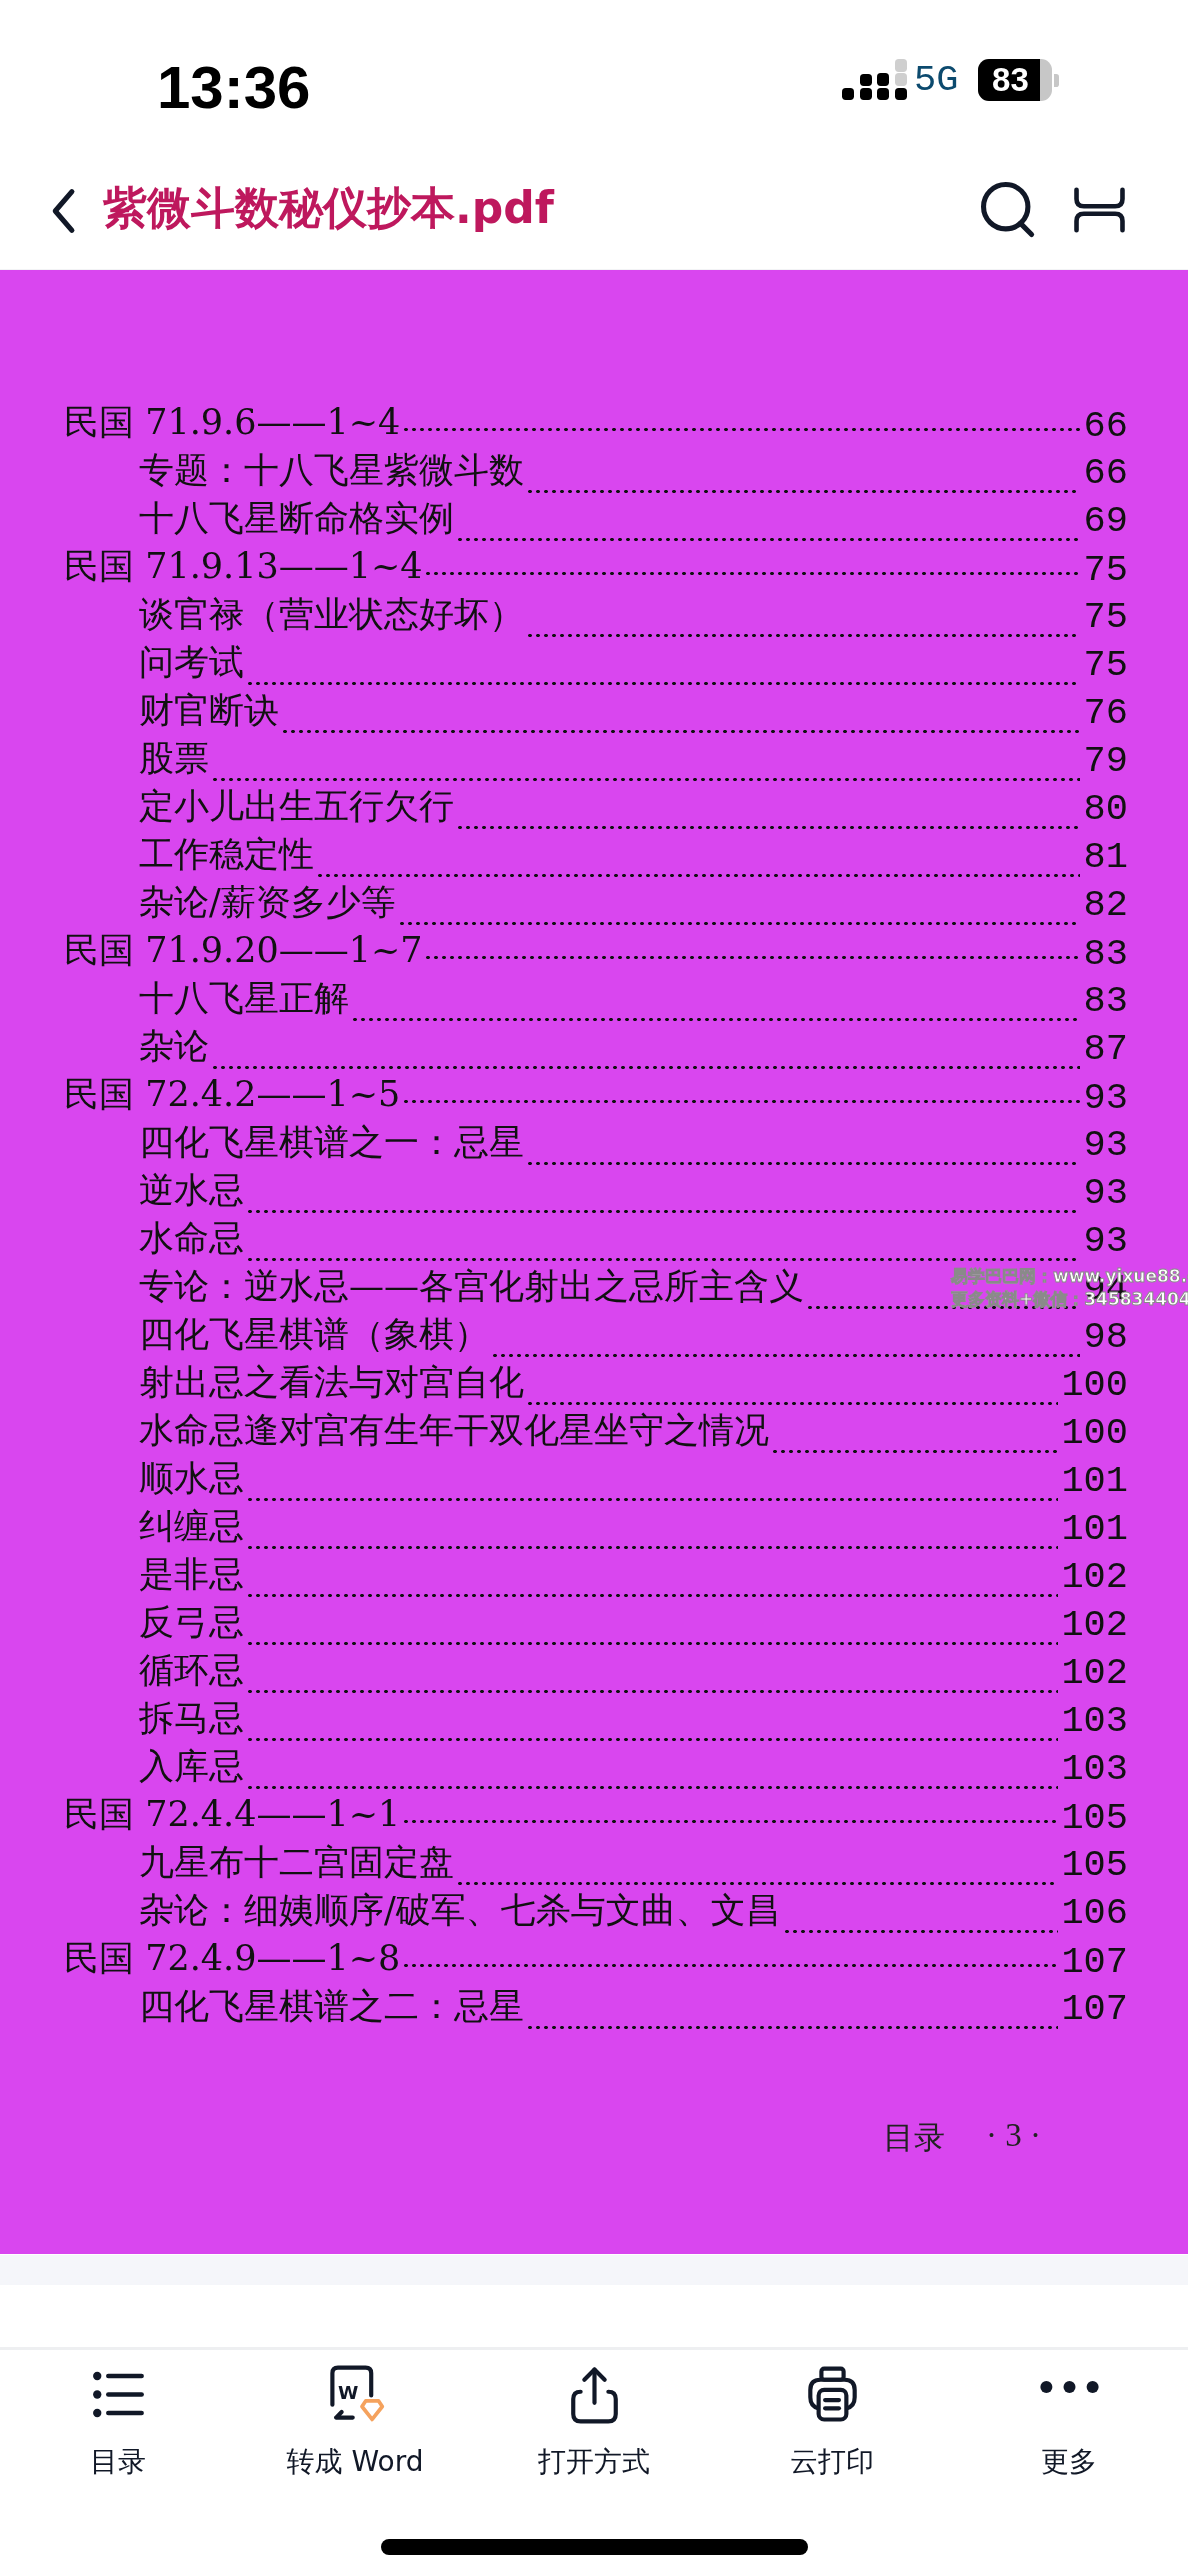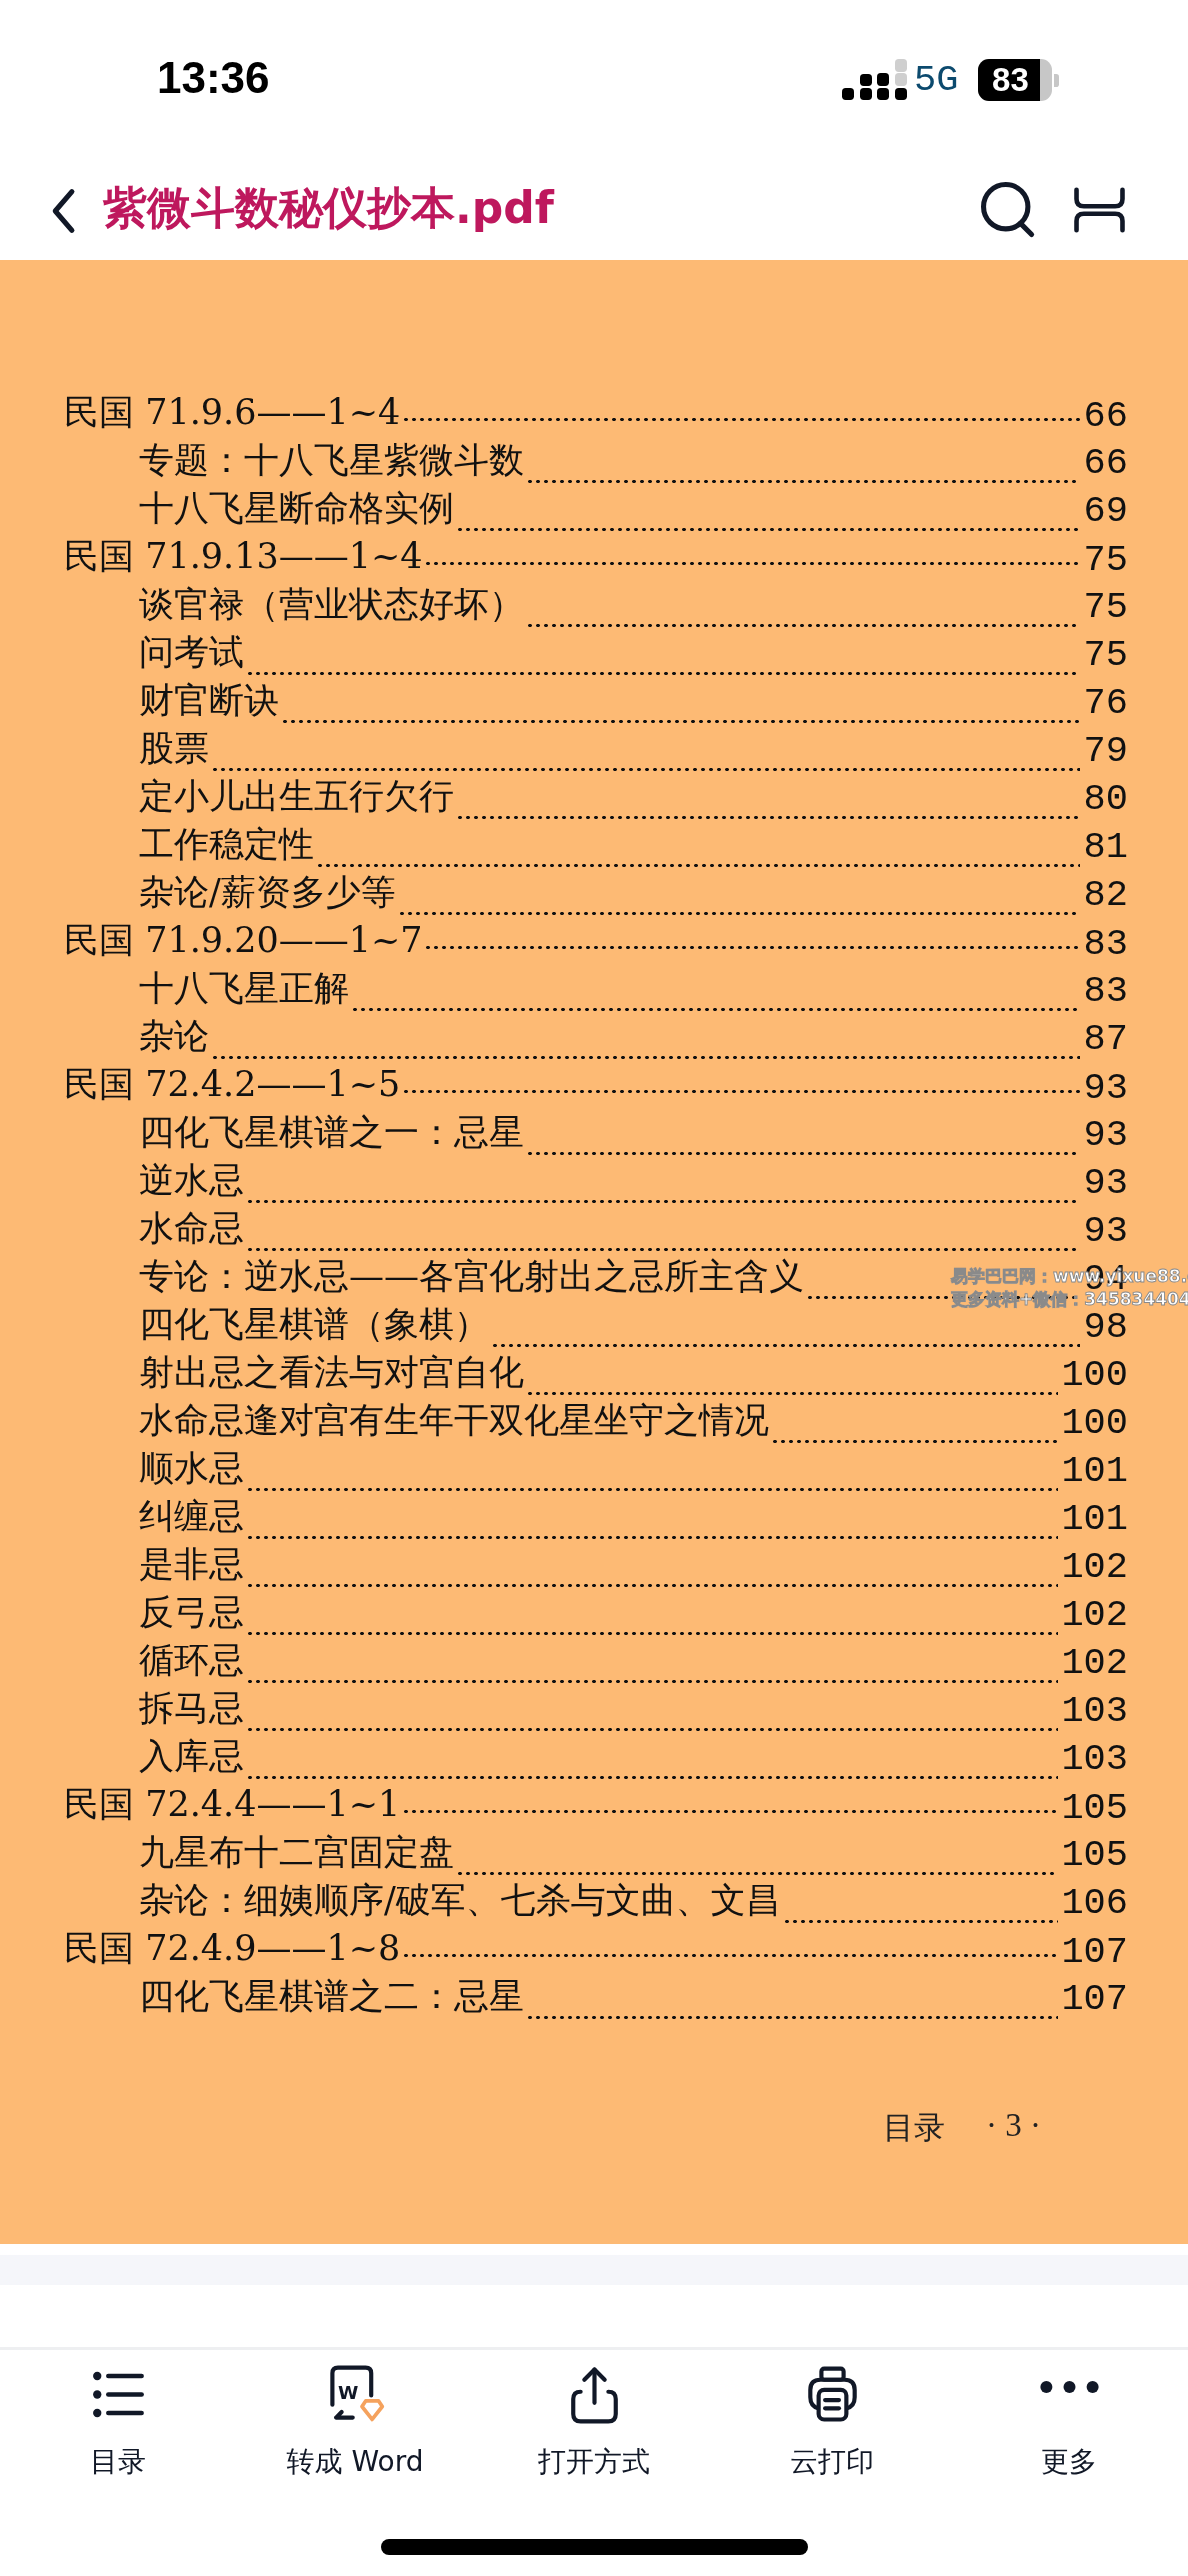--- a/index.html
+++ b/index.html
@@ -1,40 +1,40 @@
 <!DOCTYPE html>
 <html style="font-size:14.7px"><head>
 <meta charset="utf-8">
 <style>
   * { box-sizing: border-box; margin: 0; padding: 0; }
   html, body { width: 1188px; height: 2576px; background: #ffffff; overflow: hidden; }
   body { position: relative; font-family: "DejaVu Sans", "Liberation Sans", sans-serif; color: #111; }
 
   
-  .status-time { position: absolute; left: 157px; top: 53px; font-size: 44px; font-weight: bold; letter-spacing: 0px; font-family: "Liberation Sans", sans-serif; color: #000; }
+  .status-time { position: absolute; left: 157px; top: 53px; font-size: 60px; font-weight: bold; letter-spacing: 0px; font-family: "Liberation Sans", sans-serif; color: #000; }
   .status-right { position: absolute; top: 57px; left: 842px; height: 46px; display: flex; align-items: center; }
   .signal { display: grid; grid-template-columns: repeat(4, 13px); grid-template-rows: 13px 13px 13px; column-gap: 4.6px; row-gap: 0.9px; width: 66px; height: 42px; align-items: end; }
   .signal .dot { width: 12px; height: 12px; background: #000; border-radius: 3.7px; }
   .signal .bar { width: 12px; background: #000; border-radius: 3.7px; }
   .net { font-family: Liberation Mono, monospace; font-size: 37px; margin-left: 6px; color: #0c4a6e; }
   .battery { position: relative; margin-left: 20px; width: 74px; height: 42px; border-radius: 11px; background: #c7c7c7; overflow: hidden; }
   .battery .fill { position: absolute; left: 0; top: 0; bottom: 0; width: 83%; background: #000; }
   .battery .pct { position: absolute; left: 0; top: 0; width: 64px; height: 42px; line-height: 42px; text-align: center; font-family: "Liberation Sans", sans-serif; font-weight: bold; font-size: 33px; color: #fff; }
   .battery-nub { width: 4.6px; height: 13px; background: #c7c7c7; border-radius: 0 2.8px 2.8px 0; margin-left: 1.8px; }
 
   
   .header { position: absolute; left: 0; top: 166px; width: 1188px; height: 103px; }
   .back-icon { position: absolute; left: 46px; top: 20px; width: 37px; height: 50px; }
   .doc-title { position: absolute; left: 103px; top: 13px; font-size: 44px; font-weight: bold; color: #be185d; font-family: "DejaVu Sans", sans-serif; }
   .search-icon { position: absolute; left: 978px; top: 13px; width: 61px; height: 61px; }
   .split-icon { position: absolute; left: 1071px; top: 20px; width: 57px; height: 48px; }
   .header-divider { position: absolute; left: 0; top: 269px; width: 1188px; height: 2.8px; background: #f2f3f5; }
 
   
-  .page { position: absolute; left: 0; top: 260px; width: 1188px; height: 1984px; background: #fdba74; }
+  .page { position: absolute; left: 0; top: 270px; width: 1188px; height: 1984px; background: #d946ef; }
   .toc { position: absolute; left: 0; top: 128px; width: 1188px; }
   .toc-row { position: relative; height: 48px; display: flex; align-items: center; font-family: "DejaVu Serif", "Liberation Serif", serif; font-size: 35px; color: #111; }
   .toc-row.l1 { padding-left: 64px; }
   .toc-row.l2 { padding-left: 139px; align-items: flex-end; }
   .toc-title { white-space: nowrap; }
   .toc-leader { flex: 1; height: 5.5px; margin: 14.7px 3.7px 0 1.8px; background-image: radial-gradient(circle, #111 1.7px, transparent 2px); background-size: 8px 5.5px; background-repeat: repeat-x; background-position: left center; }
   .toc-num { min-width: 0.9px; text-align: right; padding-right: 60px; font-family: Liberation Mono, monospace; font-size: 37px; margin-top: 8px; }
 
   .footer-label { position: absolute; left: 883px; top: 1847px; font-family: "DejaVu Serif", serif; font-size: 31px; color: #222; }
   .footer-page { position: absolute; left: 986px; top: 1847px; font-family: "Liberation Serif", serif; font-size: 33px; color: #222; }

